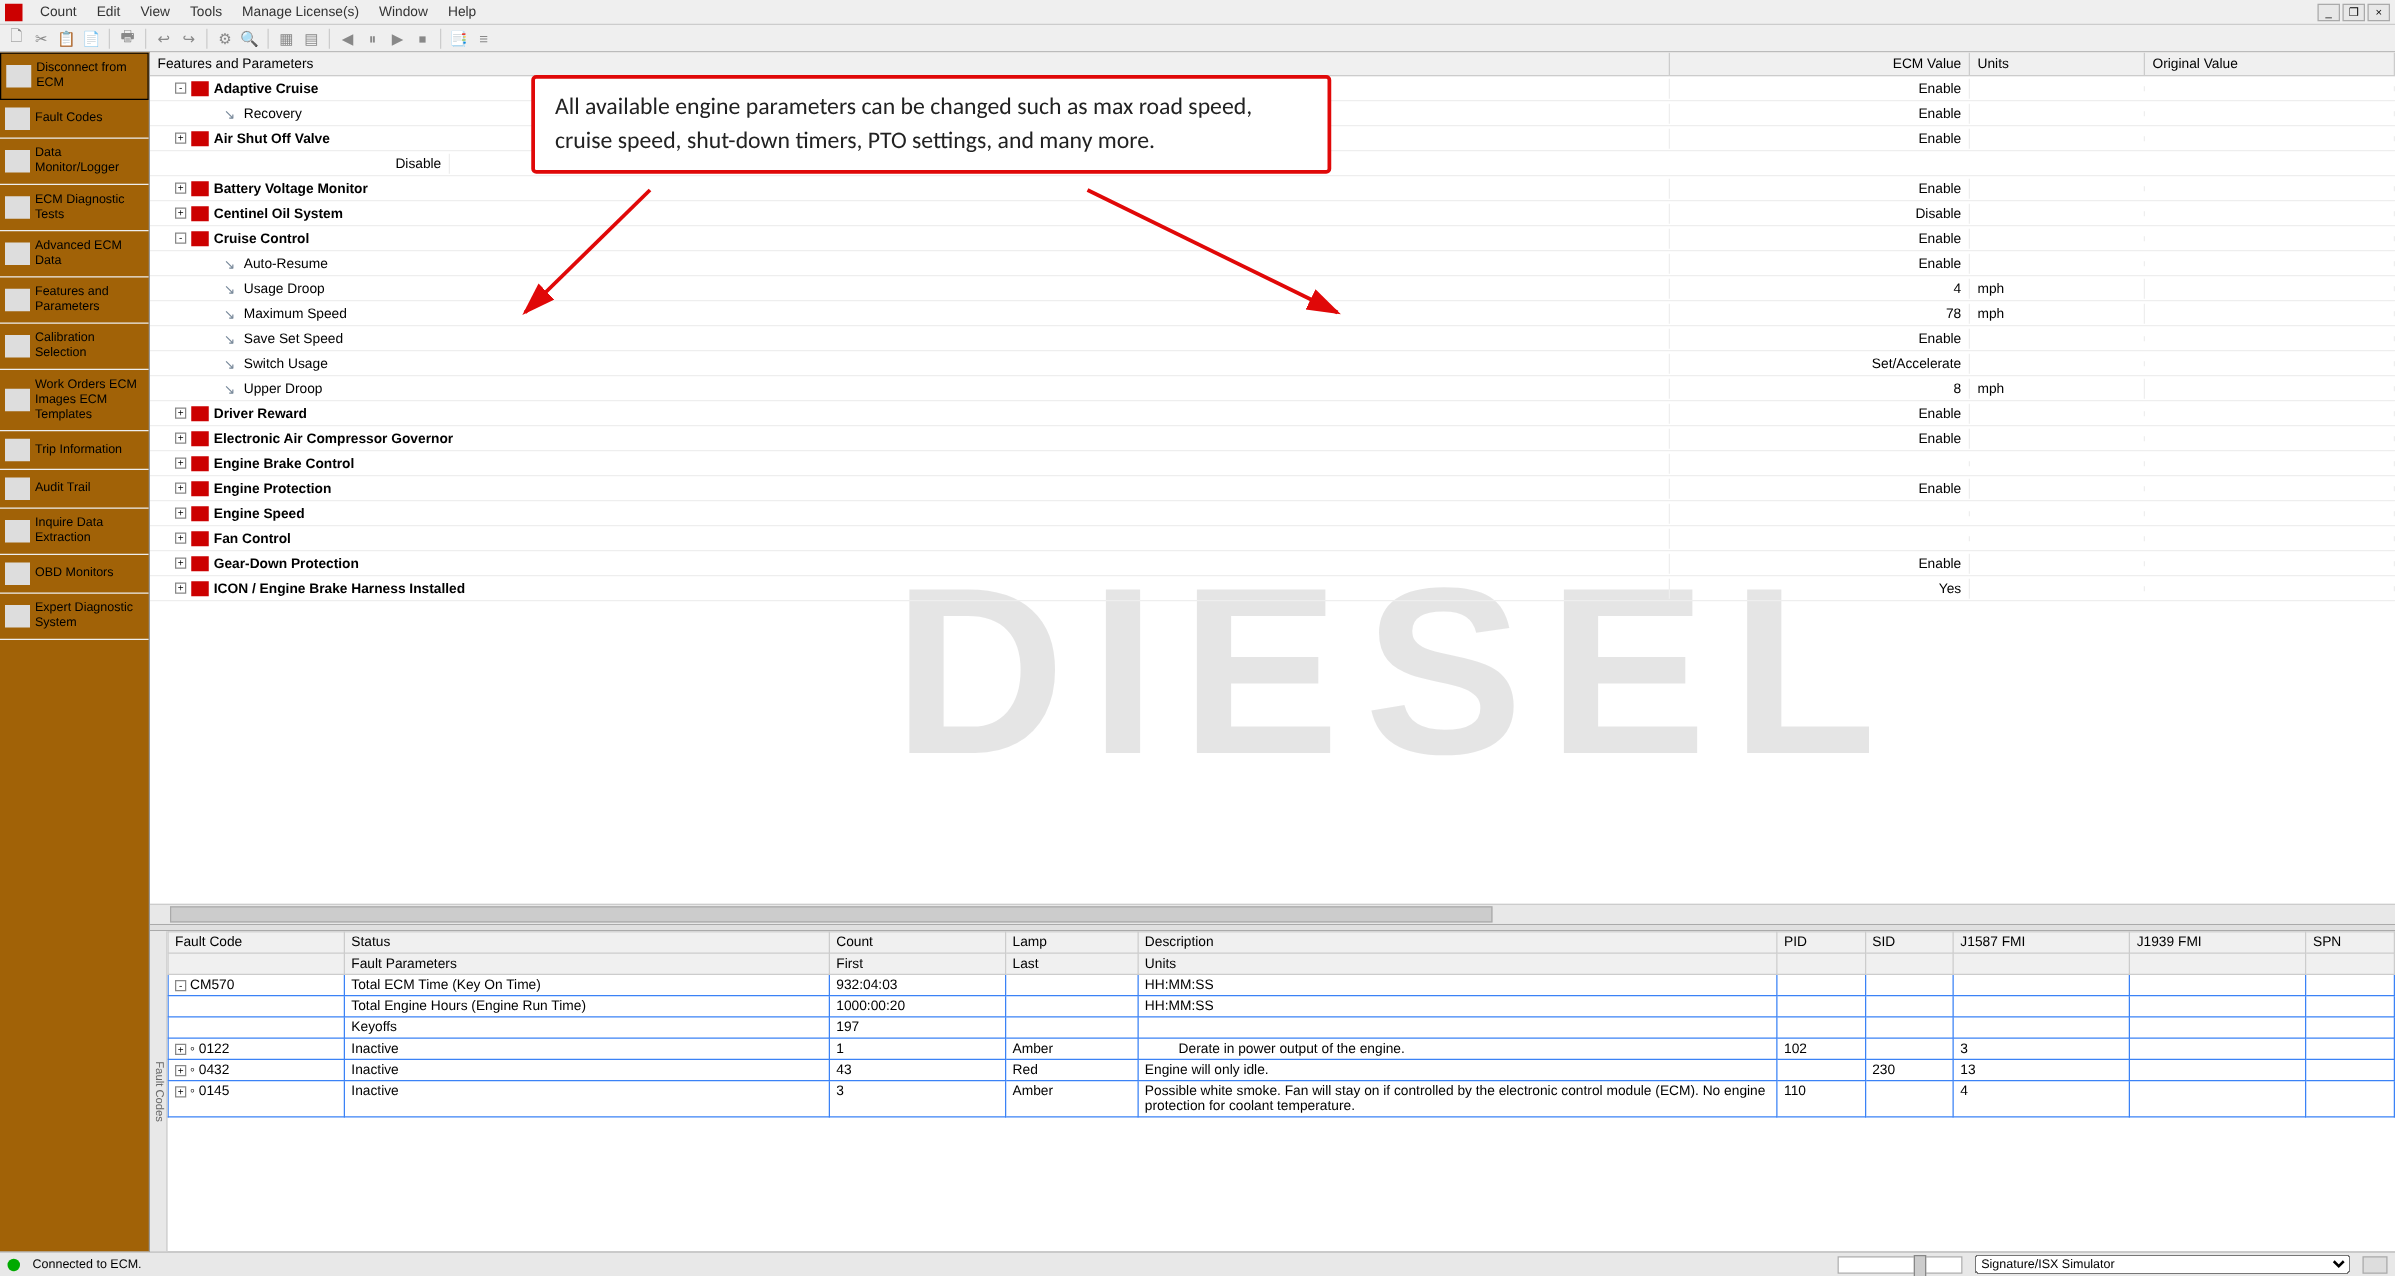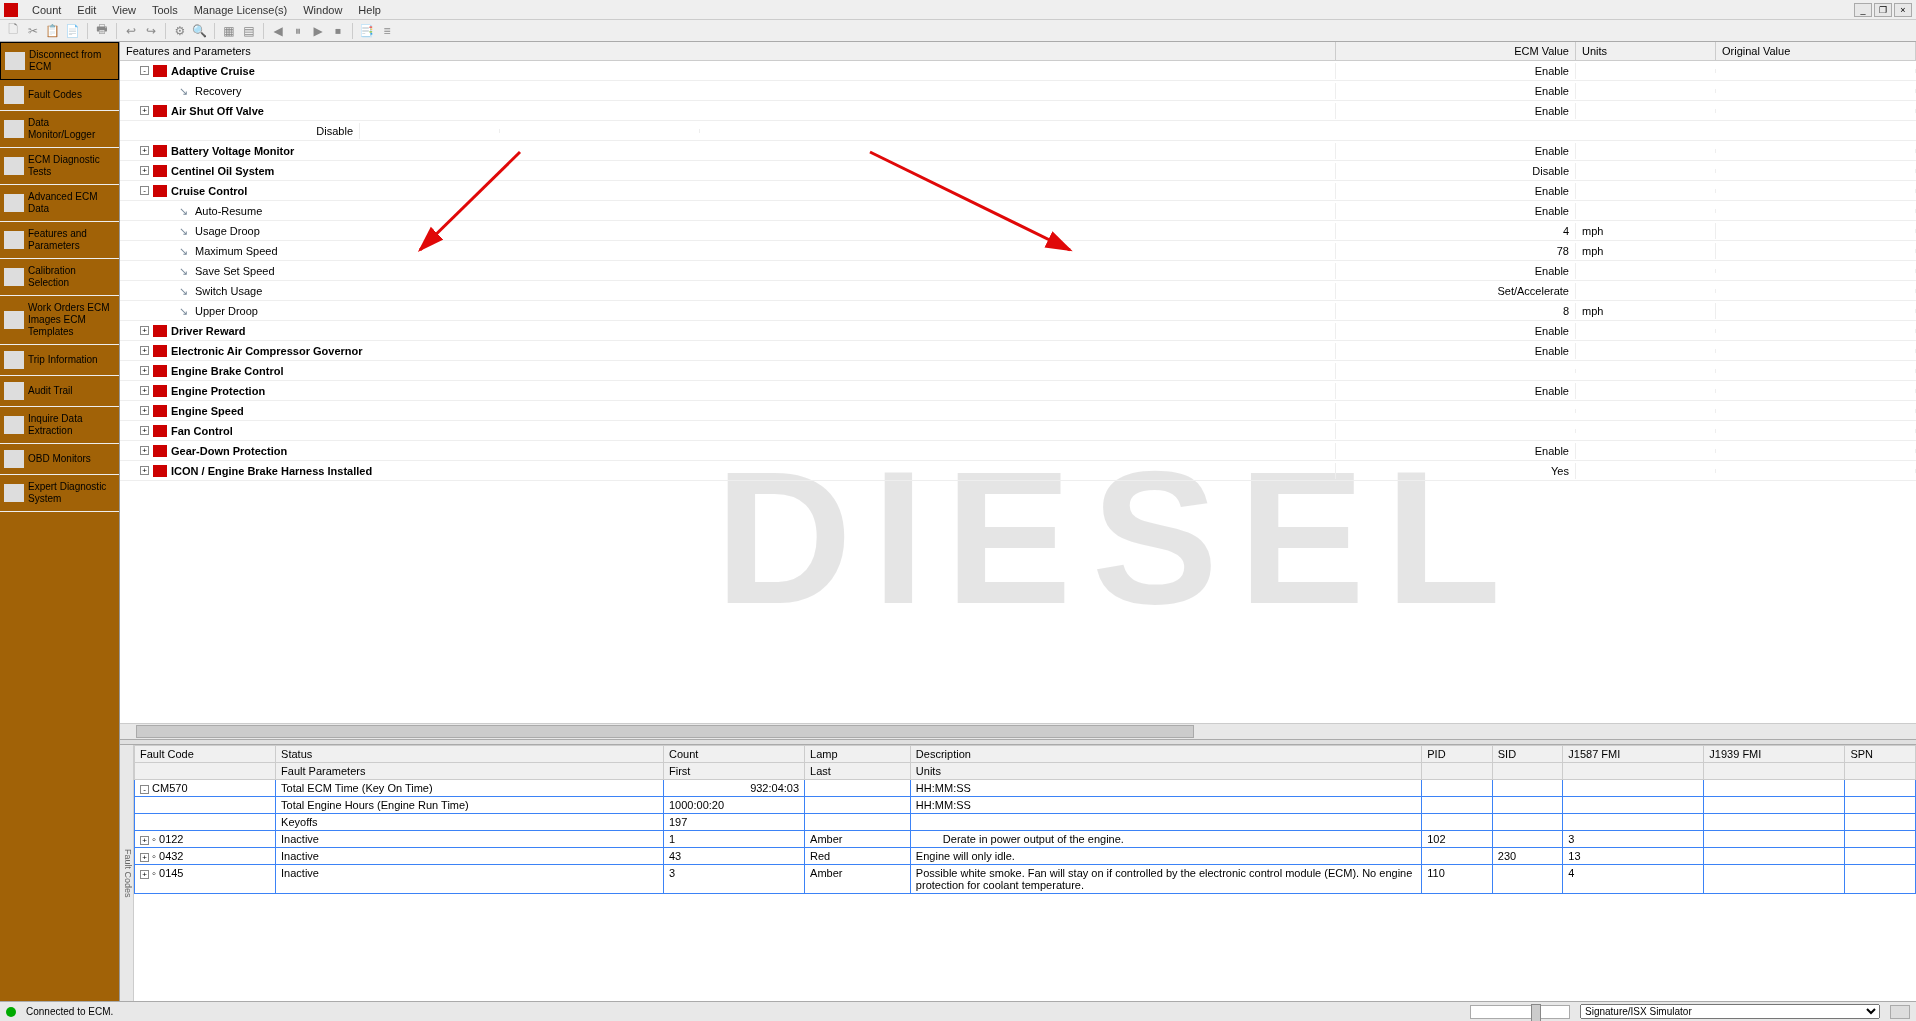--- a/index.html
+++ b/index.html
@@ -369,20 +369,21 @@
               <span class="expand">+</span>
               <span class="foldericon"></span>
               <span class="bold">ICON / Engine Brake Harness Installed</span>
             </div>
             <div class="col col-val">Yes</div>
             <div class="col col-unit"></div>
             <div class="col col-orig"></div>
           </div>
         </div>
 
+      <div class="callout">All available engine parameters can be changed such as max road speed, cruise speed, shut-down timers, PTO settings, and many more.</div>
       <svg class="arrow" style="left:280px; top:100px;" width="680" height="170">
         <defs>
             <marker id="ah1" markerWidth="10" markerHeight="10" refX="8" refY="3" orient="auto">
               <path d="M0,0 L0,6 L9,3 z" fill="#e00808"></path>
             </marker>
           </defs>
         <line x1="120" y1="10" x2="20" y2="108" stroke="#e00808" stroke-width="3" marker-end="url(#ah1)"></line>
       </svg>
       <svg class="arrow" style="left:730px; top:100px;" width="260" height="170">
         <defs>
@@ -427,21 +428,21 @@
                 <th style="width: 40px;"></th>
                 <th style="width: 80px;"></th>
                 <th style="width: 80px;"></th>
                 <th style="width: 40px;"></th>
               </tr>
           </thead>
           <tbody id="fbody">
               <tr>
                 <td style="width: 80px;"><span class="expand">-</span> CM570</td>
                 <td style="width: 220px;">Total ECM Time (Key On Time)</td>
-                <td style="width: 80px; text-align: right;">932:04:03</td>
+                <td style="width: 80px;">932:04:03</td>
                 <td style="width: 60px;"></td>
                 <td style="width: 290px;">HH:MM:SS</td>
                 <td style="width: 40px;"></td>
                 <td style="width: 40px;"></td>
                 <td style="width: 80px;"></td>
                 <td style="width: 80px;"></td>
                 <td style="width: 40px;"></td>
               </tr>
               <tr>
                 <td style="width: 80px;"></td>

